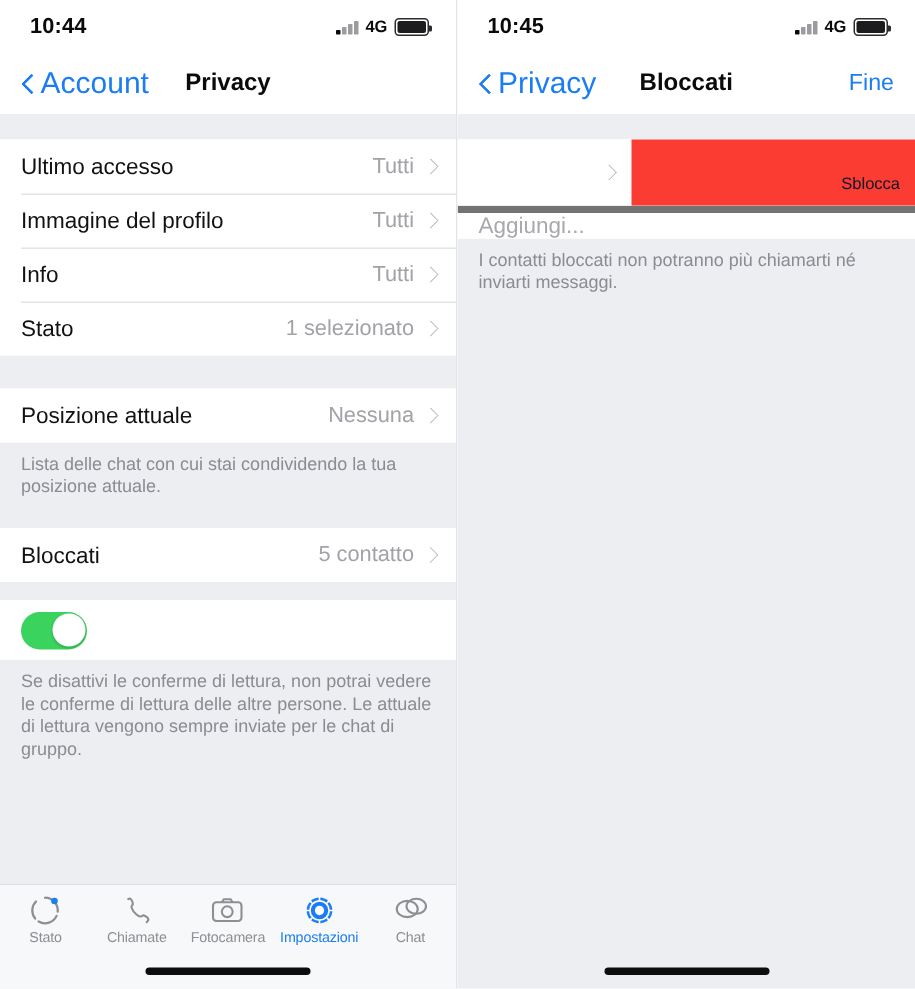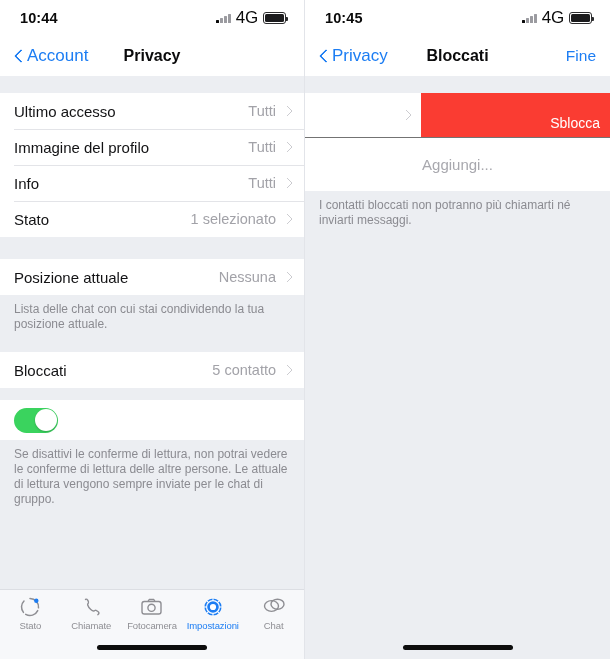--- a/index.html
+++ b/index.html
@@ -44,21 +44,21 @@
     display: flex;
     align-items: center;
     gap: 5px;
   }
   .sig { display: flex; align-items: flex-end; gap: 1.5px; height: 10px; }
   .sig i { display: block; width: 2.5px; background: #0a0a0a; border-radius: 0.5px; }
   .sig i:nth-child(1) { height: 3px; }
   .sig i:nth-child(2) { height: 5px; background:#9b9ba0; }
   .sig i:nth-child(3) { height: 7px; background:#9b9ba0; }
   .sig i:nth-child(4) { height: 9.5px; background:#9b9ba0; }
-  .net { font-size: 17px; font-weight: normal; color: #0a0a0a; letter-spacing: -0.2px;}
+  .net { font-size: 11px; font-weight: bold; color: #0a0a0a; letter-spacing: -0.2px;}
   .batt {
     width: 23px; height: 11.5px;
     border: 1px solid #2c2c2e;
     border-radius: 3px;
     position: relative;
     padding: 1px;
   }
   .batt::after {
     content: "";
     position: absolute;
@@ -77,21 +77,21 @@
     align-items: center;
     position: relative;
     padding: 0 14px;
     background: #ffffff;
   }
   .nav-back {
     display: flex;
     align-items: center;
     gap: 2px;
     color: #1c7df3;
-    font-size: 17px;
+    font-size: 20px;
     cursor: pointer;
     z-index: 2;
   }
   .chev-left {
     width: 11px; height: 18px;
     position: relative;
     flex: 0 0 11px;
   }
   .chev-left::before {
     content:"";
@@ -217,33 +217,32 @@
   .swipe-action {
     flex: 1 1 auto;
     background: #fa3c32;
     display: flex;
     align-items: center;
     justify-content: flex-end;
     padding-right: 10px;
     cursor: pointer;
   }
   .swipe-action span {
-    color: #ffffff;
-    font-size: 14px;
+    color: #0f172a;
+    font-size: 11px;
     margin-top: 15px;
   }
   .add-row {
-    height: 54px;
+    height: 22px;
     display: flex;
     align-items: center;
     padding: 0 14px;
     background: #ffffff;
-    border-top: 1px solid #737373;
+    border-top: 5px solid #737373;
     cursor: text;
-    justify-content: center;
   }
   .add-placeholder {
     font-size: 15px;
     color: #a8a8ae;
   }
 
   
   .tabbar {
     flex: 0 0 47px;
     height: 47px;

